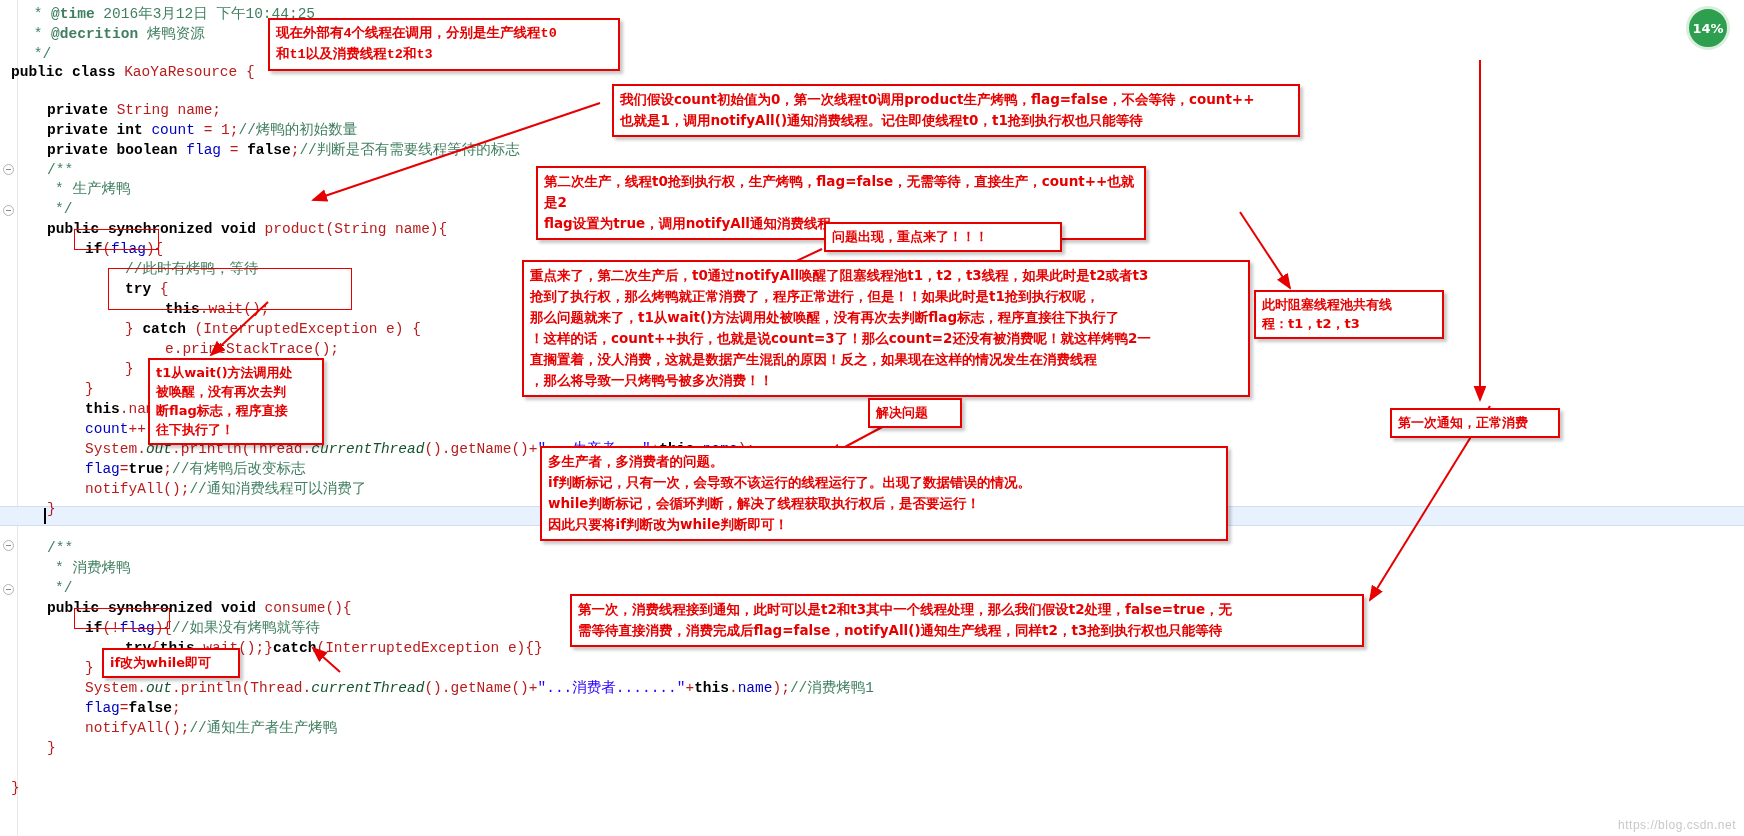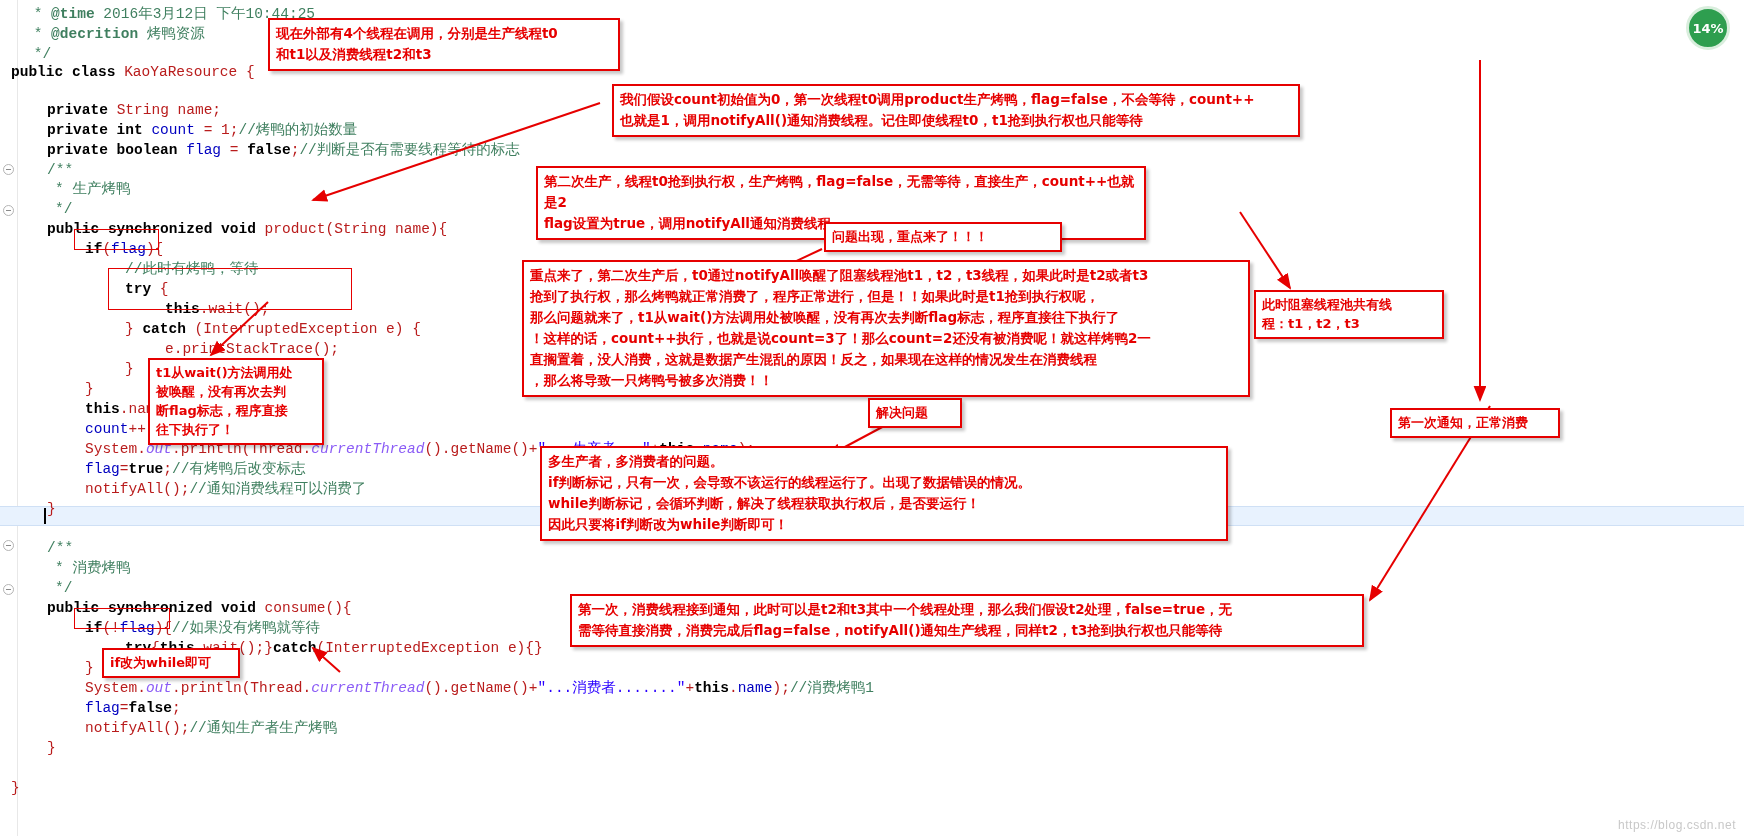--- a/index.html
+++ b/index.html
@@ -50,21 +50,21 @@
     line-height: 20px;
     white-space: pre;
     color: #000000;
   }
   .code .ln { position: absolute; left: 0; width: 1744px; height: 20px; margin-left: 7px; }
 
   .kw   { color: #000000; font-weight: bold; }
   .cmt  { color: #3f7f5f; }
   .str  { color: #2a00ff; }
   .fld  { color: #0000c0; }
-  .sfld { color: #8b5cf6; font-style: italic; }
+  .sfld { color: #14532d; font-style: italic; }
   .tx   { color: #b91c1c; }
   .bold { font-weight: bold; }
 
   .caret-line {
     position: absolute;
     left: 0;
     width: 1744px;
     height: 20px;
     background: #e8f2fe;
     border-top: 1px solid #cfe0f5;
@@ -165,21 +165,21 @@
         <line x1="822" y1="249" x2="758" y2="279" stroke="#e60000" stroke-width="2" marker-end="url(#ah)"></line>
         <line x1="1240" y1="212" x2="1290" y2="288" stroke="#e60000" stroke-width="2" marker-end="url(#ah)"></line>
         <line x1="886" y1="425" x2="828" y2="456" stroke="#e60000" stroke-width="2" marker-end="url(#ah)"></line>
         <line x1="1490" y1="406" x2="1370" y2="600" stroke="#e60000" stroke-width="2" marker-end="url(#ah)"></line>
         <line x1="1480" y1="60" x2="1480" y2="400" stroke="#e60000" stroke-width="2" marker-end="url(#ah)"></line>
         <line x1="340" y1="672" x2="313" y2="648" stroke="#e60000" stroke-width="2" marker-end="url(#ah)"></line>
       </g>
   </svg>
 
   <div id="note-layer">
-      <div class="note" style="left: 268px; top: 18px; width: 352px; min-height: 48px;">现在外部有4个线程在调用，分别是生产线程t0
+      <div class="note" style="left: 268px; top: 18px; width: 352px; min-height: 48px; font-family: Liberation Mono, monospace;">现在外部有4个线程在调用，分别是生产线程t0
 和t1以及消费线程t2和t3</div>
       <div class="note" style="left: 612px; top: 84px; width: 688px; min-height: 46px;">我们假设count初始值为0，第一次线程t0调用product生产烤鸭，flag=false，不会等待，count++
 也就是1，调用notifyAll()通知消费线程。记住即使线程t0，t1抢到执行权也只能等待</div>
       <div class="note" style="left: 536px; top: 166px; width: 610px; min-height: 46px;">第二次生产，线程t0抢到执行权，生产烤鸭，flag=false，无需等待，直接生产，count++也就是2
 flag设置为true，调用notifyAll通知消费线程。</div>
       <div class="note small" style="left: 824px; top: 222px; width: 238px; min-height: 26px;">问题出现，重点来了！！！</div>
       <div class="note" style="left: 522px; top: 260px; width: 728px; min-height: 108px;">重点来了，第二次生产后，t0通过notifyAll唤醒了阻塞线程池t1，t2，t3线程，如果此时是t2或者t3
 抢到了执行权，那么烤鸭就正常消费了，程序正常进行，但是！！如果此时是t1抢到执行权呢，
 那么问题就来了，t1从wait()方法调用处被唤醒，没有再次去判断flag标志，程序直接往下执行了
 ！这样的话，count++执行，也就是说count=3了！那么count=2还没有被消费呢！就这样烤鸭2一

